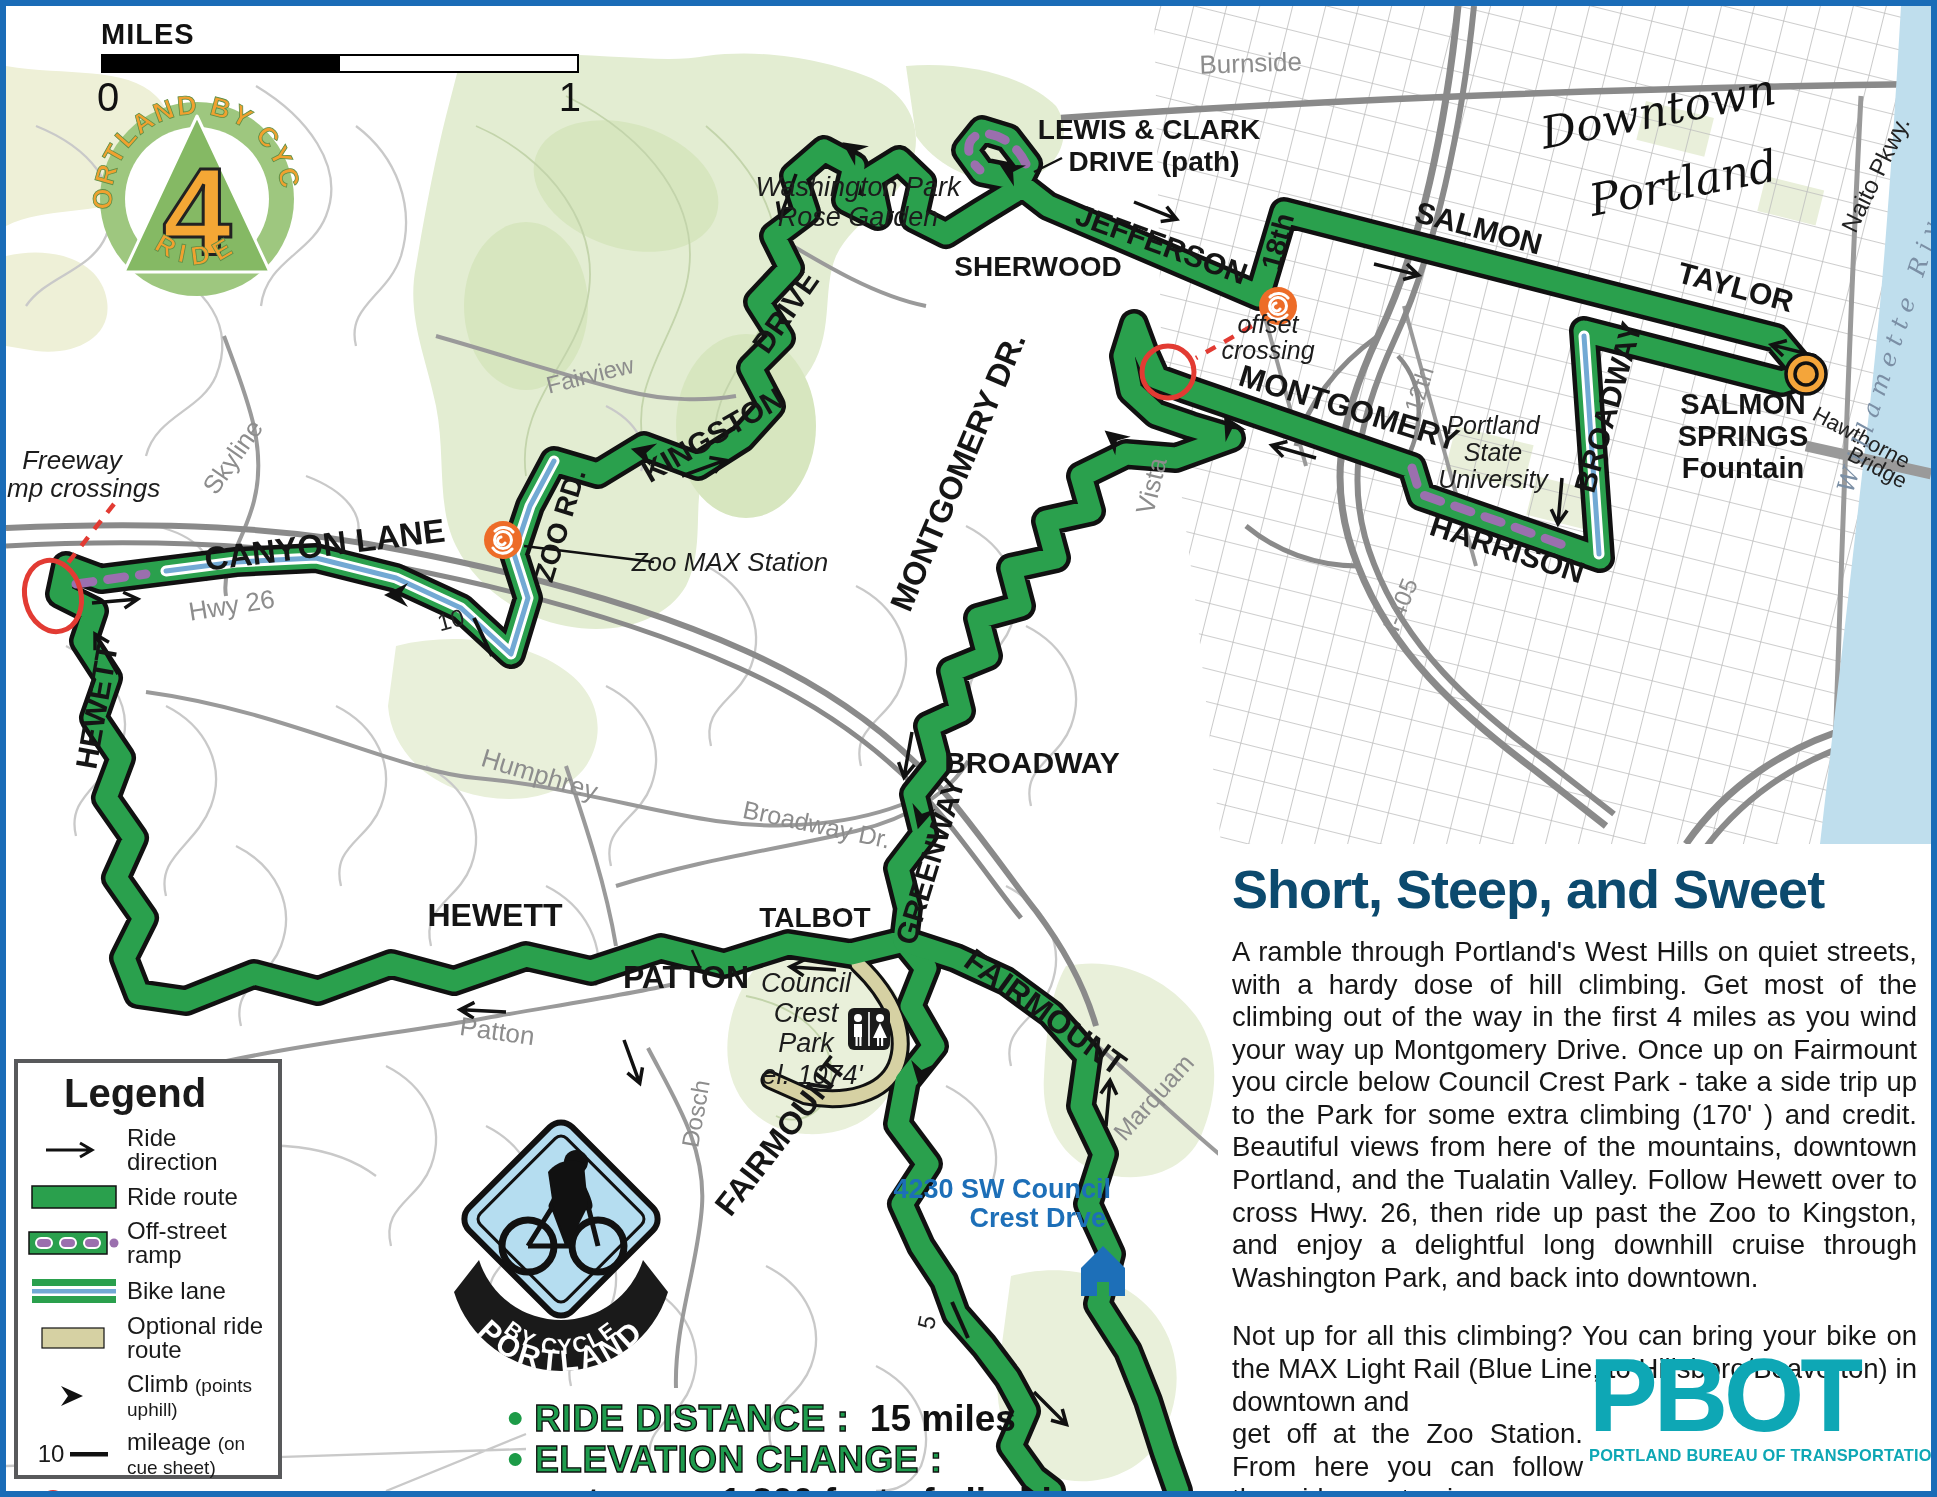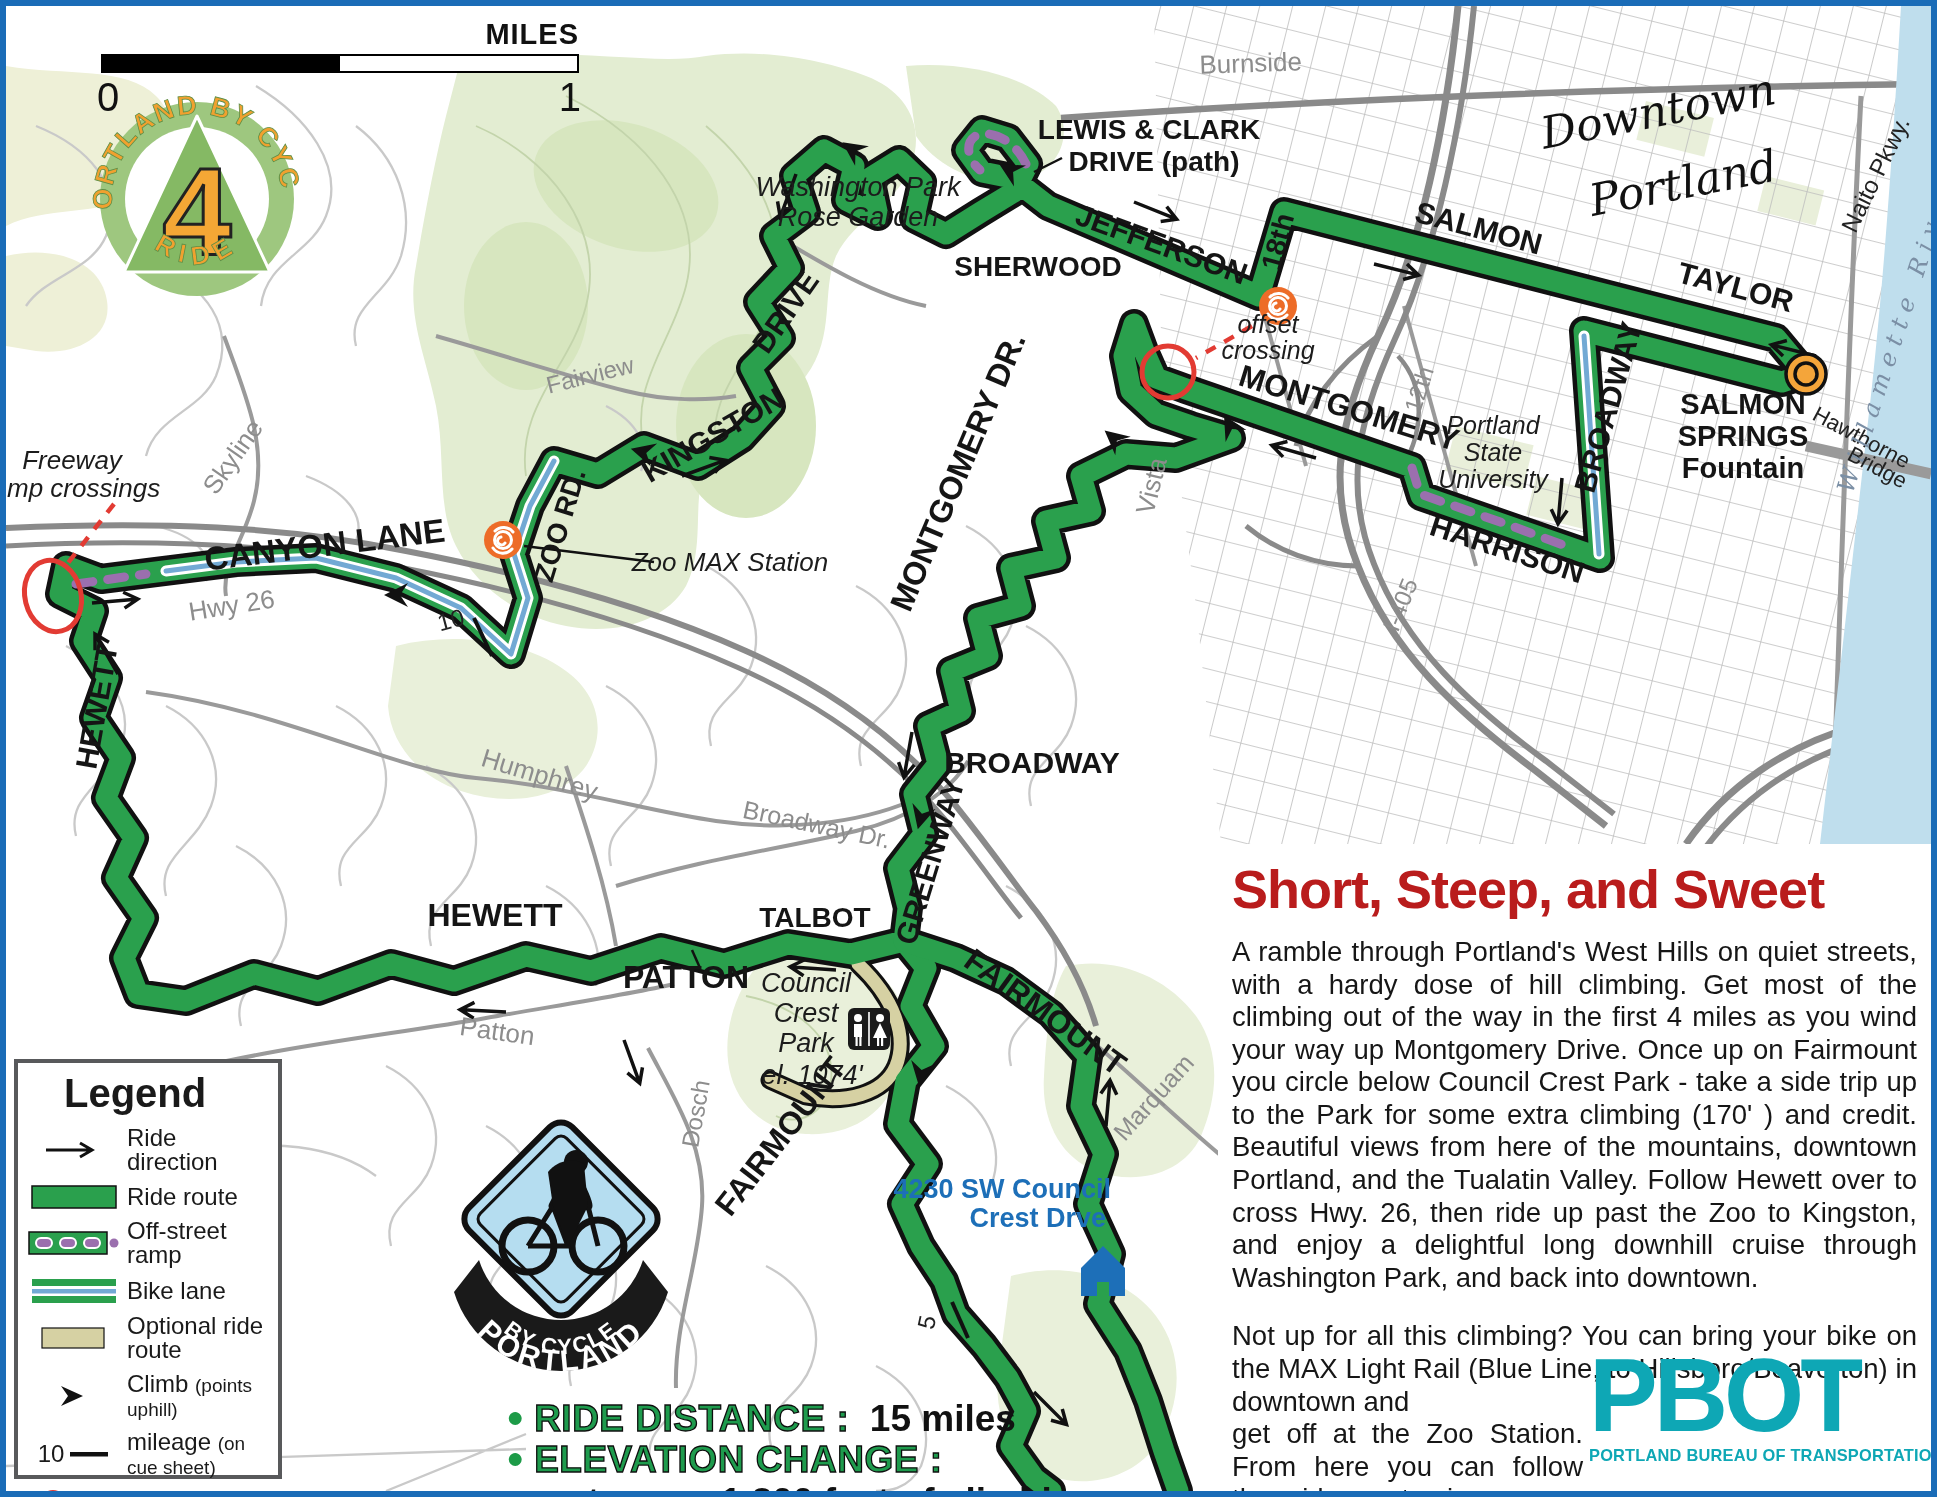--- a/index.html
+++ b/index.html
@@ -8,21 +8,21 @@
   .lb{font-weight:bold;fill:#151515;}
   .li{font-style:italic;fill:#1c1c1c;}
   .lg{fill:#8d8d8d;}
   .ld{fill:#222;}
   .lbl{fill:#1d6fb8;font-weight:bold;}
   .scr{font-family:"DejaVu Serif",serif;font-style:italic;fill:#111;}
   .riv{font-family:"DejaVu Serif",serif;font-style:italic;fill:#7b8fa5;letter-spacing:8px;}
   .anch{text-anchor:middle;}
   
   .scalebar{position:absolute;left:95px;top:12px;width:478px;}
-  .scalebar .t{text-align:right;font-weight:bold;font-size:29px;color:#111;letter-spacing:1px;}
+  .scalebar .t{text-align:left;font-weight:bold;font-size:29px;color:#111;letter-spacing:1px;}
   .scalebar .bar{height:15px;border:2px solid #000;background:#fff;margin-top:3px;position:relative;}
   .scalebar .half{position:absolute;left:0;top:0;bottom:0;width:50%;background:#000;}
   .scalebar .nums{position:relative;height:44px;font-size:40px;color:#111;}
   .scalebar .n0{position:absolute;left:-4px;top:2px;}
   .scalebar .n1{position:absolute;right:-2px;top:2px;}
   
   .legend{position:absolute;left:8px;top:1053px;width:268px;height:420px;background:#fff;border:4px solid #58595b;box-sizing:border-box;padding:6px 8px 0 10px;}
   .legend h2{margin:2px 0 10px 36px;font-size:40px;font-weight:bold;color:#1a1a1a;}
   .lrow{display:flex;align-items:center;margin:0 0 9px 0;min-height:26px;gap:7px;}
   .lrow .sw{width:92px;flex:0 0 92px;display:flex;justify-content:center;align-items:center;}
@@ -31,21 +31,21 @@
   .lrow .pre{font-size:24px;color:#1a1a1a;margin-right:6px;}
   .lrow .prei{font-style:italic;color:#8d8d8d;font-size:26px;margin-right:10px;}
   
   .stats{position:absolute;left:500px;top:1392px;width:560px;font-weight:bold;color:#111;}
   .stats .row{font-size:37px;white-space:nowrap;line-height:1.12;}
   .stats .dot{color:#1d9b48;font-size:30px;vertical-align:4px;margin-right:10px;}
   .stats .grn{color:#1e9b4d;-webkit-text-stroke:1.3px #0d0d0d;letter-spacing:0.5px;}
   .stats .ind{margin-left:40px;}
   
   .panel{position:absolute;left:1212px;top:838px;right:0;bottom:0;background:#fff;padding:12px 14px 0 14px;box-sizing:border-box;}
-  .panel h1{margin:2px 0 16px 0;font-size:54px;letter-spacing:-1px;color:#b91c1c;font-weight:bold;}
+  .panel h1{margin:2px 0 16px 0;font-size:54px;letter-spacing:-1px;color:#0c4a6e;font-weight:bold;}
   .panel p{margin:0;font-size:27.5px;line-height:1.185;color:#161616;text-align:justify;}
   .panel .p2{margin-top:26px;}
   .panel .p2b{padding-right:334px;margin-top:0;}
   .pbot{position:absolute;right:12px;bottom:26px;width:330px;color:#0ea7b5;}
   .pbot .big{font-size:103px;font-weight:900;letter-spacing:-4px;line-height:0.88;}
   .pbot .sub{font-size:16.4px;font-weight:bold;letter-spacing:0.2px;margin-top:4px;white-space:nowrap;}
   .abs{position:absolute;}
 </style>
 </head>
 <body>

